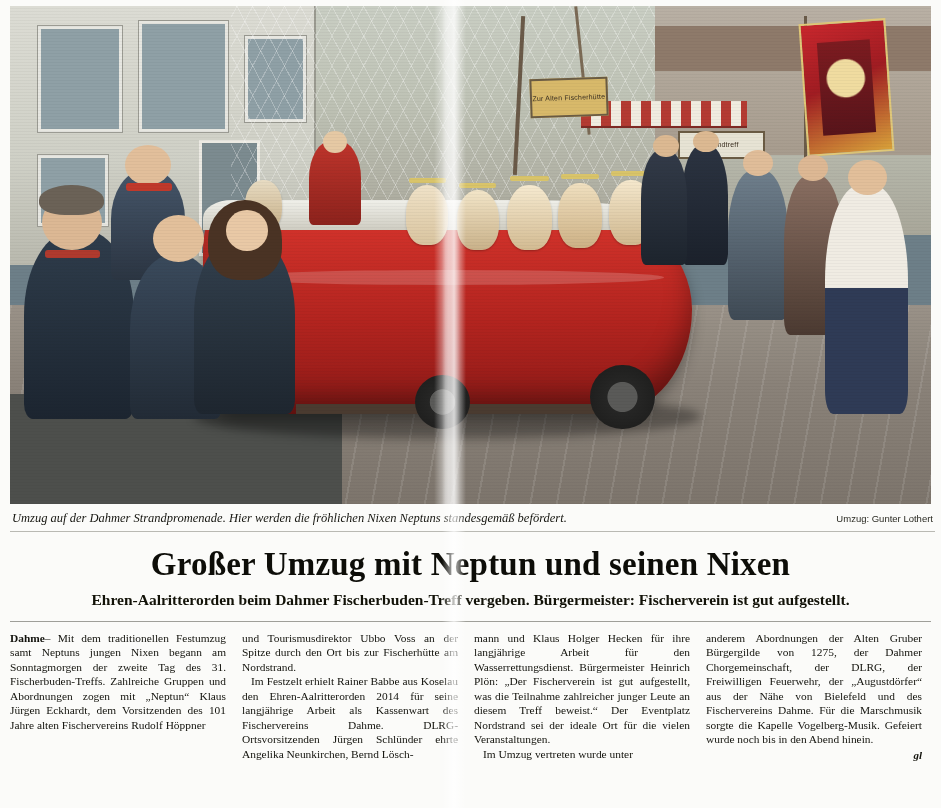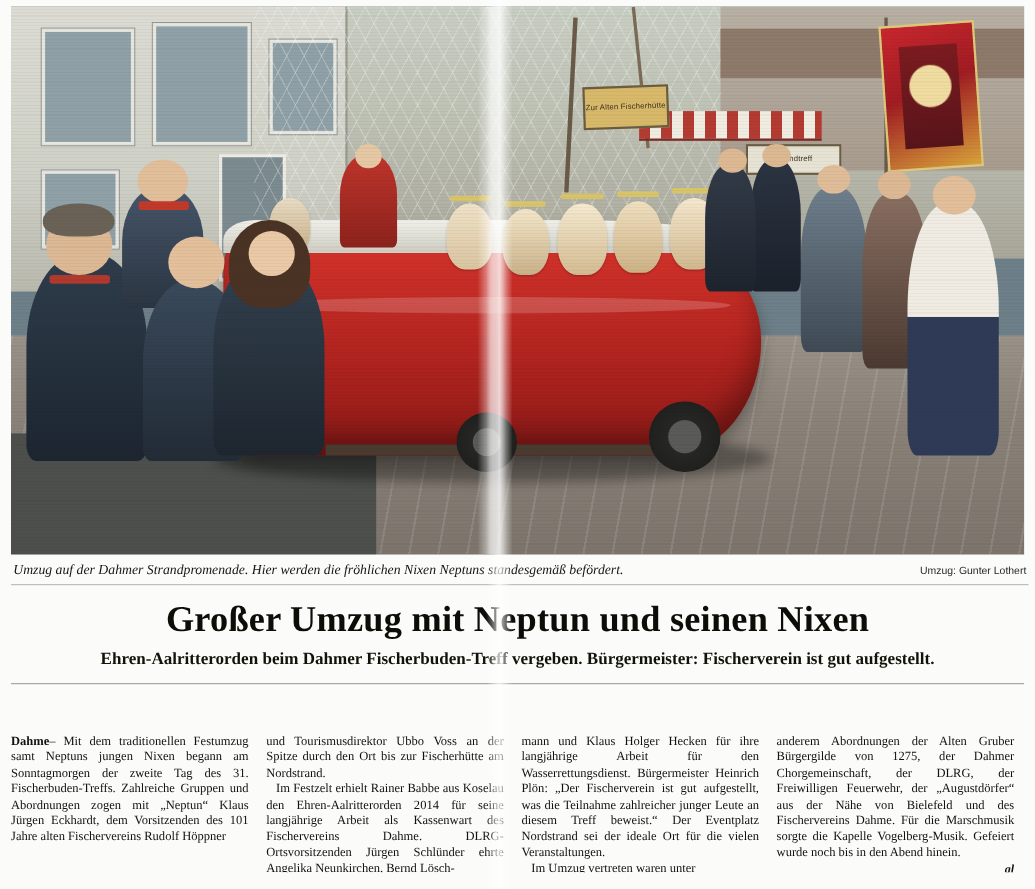--- a/index.html
+++ b/index.html
@@ -259,21 +259,20 @@
     overflow: hidden;
   }
   .col {
     width: 216px;
     font-family: "Liberation Serif", serif;
     font-size: 11.4px;
     line-height: 1.27;
     text-align: justify;
     color: #12120c;
     hyphens: auto;
-    margin-top: 36px;
   }
   .col p { margin: 0 0 0 0; text-indent: 0; }
   .col p + p { text-indent: 9px; }
   .dateline { font-weight: bold; }
   .sig {
     text-align: right;
     font-style: italic;
     font-weight: bold;
     font-size: 11px;
     margin-top: 2px;
@@ -381,21 +380,21 @@
   <div class="cols">
     <div class="col">
       <p><span class="dateline">Dahme</span><span>– Mit dem traditionellen Festumzug samt Neptuns jungen Nixen begann am Sonntagmorgen der zweite Tag des 31. Fischerbuden-Treffs. Zahlreiche Gruppen und Abordnungen zogen mit „Neptun“ Klaus Jürgen Eckhardt, dem Vorsitzenden des 101 Jahre alten Fischervereins Rudolf Höppner</span></p>
     </div>
     <div class="col">
       <p>und Tourismusdirektor Ubbo Voss an der Spitze durch den Ort bis zur Fischerhütte am Nordstrand.</p>
       <p>Im Festzelt erhielt Rainer Babbe aus Koselau den Ehren-Aalritterorden 2014 für seine langjährige Arbeit als Kassenwart des Fischervereins Dahme. DLRG-Ortsvorsitzenden Jürgen Schlünder ehrte Angelika Neunkirchen, Bernd Lösch-</p>
     </div>
     <div class="col">
       <p>mann und Klaus Holger Hecken für ihre langjährige Arbeit für den Wasserrettungsdienst. Bürgermeister Heinrich Plön: „Der Fischerverein ist gut aufgestellt, was die Teilnahme zahlreicher junger Leute an diesem Treff beweist.“ Der Eventplatz Nordstrand sei der ideale Ort für die vielen Veranstaltungen.</p>
-      <p>Im Umzug vertreten waren unter</p>
+      <p>Im Umzug vertreten wurde unter</p>
     </div>
     <div class="col">
       <p>anderem Abordnungen der Alten Gruber Bürgergilde von 1275, der Dahmer Chorgemeinschaft, der DLRG, der Freiwilligen Feuerwehr, der „Augustdörfer“ aus der Nähe von Bielefeld und des Fischervereins Dahme. Für die Marschmusik sorgte die Kapelle Vogelberg-Musik. Gefeiert wurde noch bis in den Abend hinein.</p>
       <div class="sig">gl</div>
     </div>
   </div>
 
   <div class="fold-page"></div>
 </div>
 

